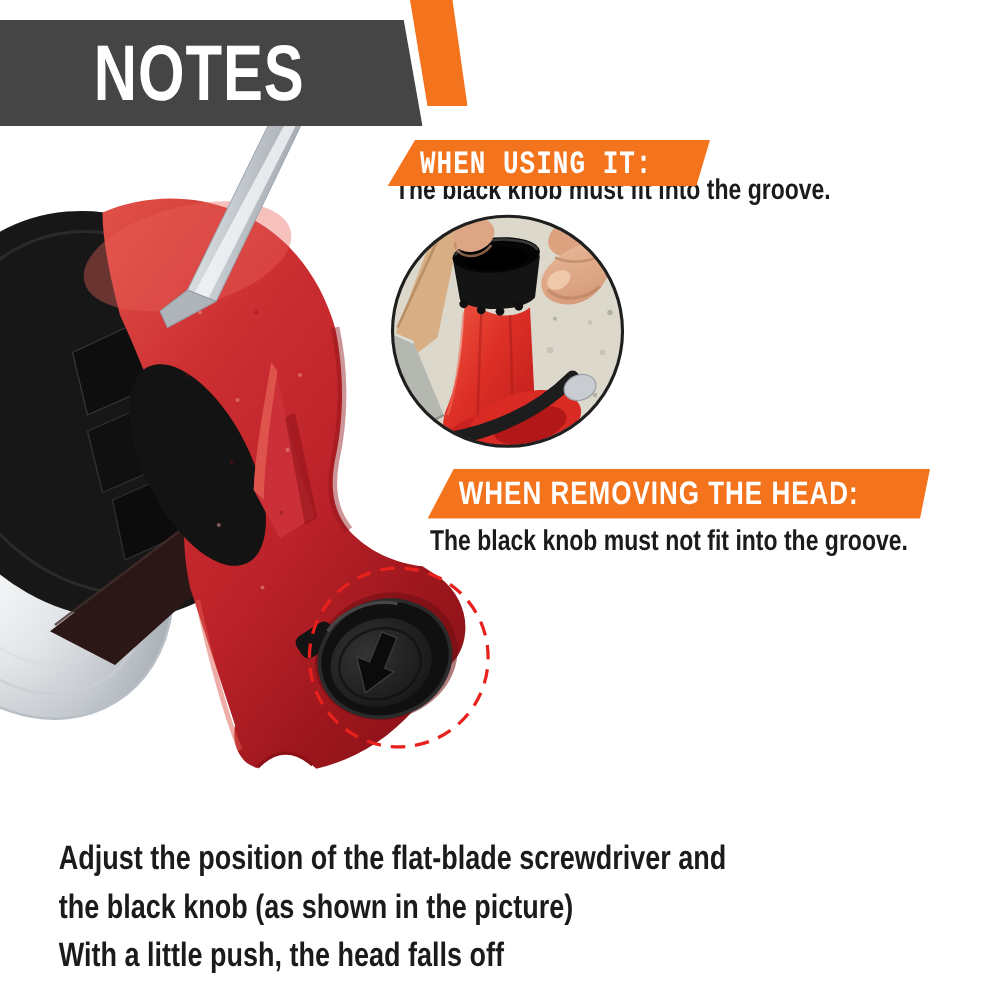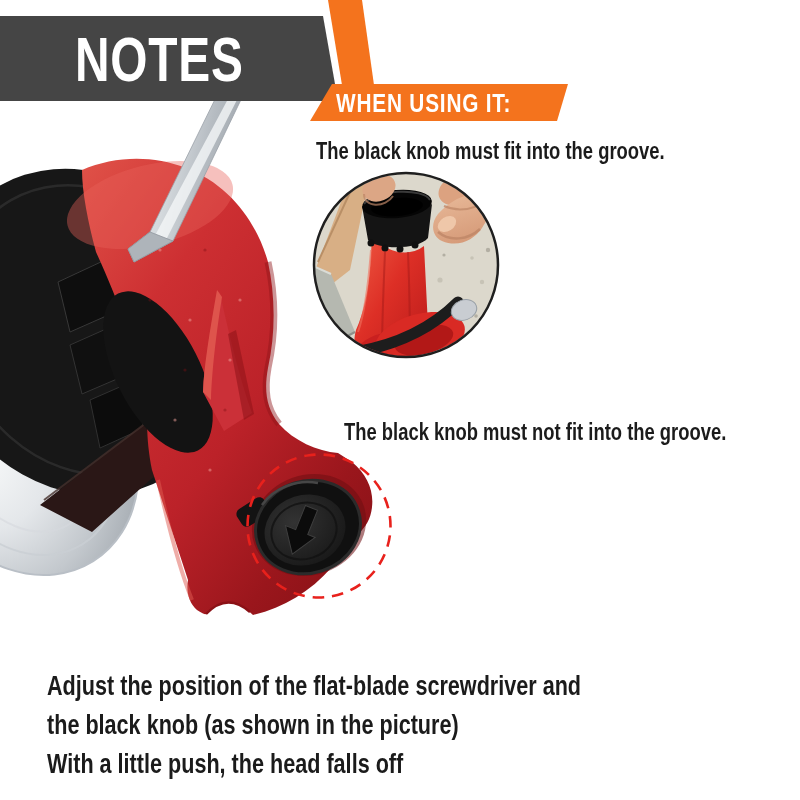--- a/index.html
+++ b/index.html
@@ -30,22 +30,22 @@
     left:328px;top:0;width:47px;height:85px;background:var(--accent-orange);
     clip-path:polygon(0 0,34px 0,46px 85px,14px 85px);
   }
   
   .callout{background:var(--accent-orange);}
   .callout .label{
     position:absolute;top:50%;
     transform:translateY(-50%) scaleX(.8);transform-origin:left center;
     color:var(--banner-text);font-weight:bold;letter-spacing:1px;white-space:nowrap;
   }
-  .banner-using{left:310px;top:84px;width:258px;height:37px;
-    clip-path:polygon(22px 0,258px 0,247px 37px,0 37px);}
+  .banner-using{left:310px;top:112px;width:258px;height:37px;
+    clip-path:polygon(22px 0,258px 0,247px 37px,0 37px);font-family:Liberation Mono, monospace;}
   .banner-using .label{left:26px;font-size:26px;}
   .banner-removing{left:342px;top:375px;width:402px;height:40px;
     clip-path:polygon(21px 0,402px 0,394px 40px,0 40px);}
   .banner-removing .label{left:25px;font-size:26px;}
   .banner-replace{left:33px;top:623px;width:563px;height:39px;
     clip-path:polygon(0 0,563px 0,545px 39px,22px 39px);}
   .banner-replace .label{left:29px;font-size:27px;}
   
   .caption{
     color:var(--body-text);font-weight:bold;white-space:nowrap;
@@ -261,19 +261,22 @@
   <div class="abs banners-layer notes-banner">
     <span class="notes-title">NOTES</span>
   </div>
   <div class="abs banners-layer notes-stripe"></div>
 
   <div class="abs banners-layer callout banner-using">
     <span class="label">WHEN USING IT:</span>
   </div>
   <div class="abs caption caption-using">The black knob must fit into the groove.</div>
 
+  <div class="abs banners-layer callout banner-removing">
+    <span class="label">WHEN REMOVING THE HEAD:</span>
+  </div>
   <div class="abs caption caption-removing">The black knob must not fit into the groove.</div>
 
   <div class="abs step step-1">Adjust the position of the flat-blade screwdriver and</div>
   <div class="abs step step-2">the black knob (as shown in the picture)</div>
   <div class="abs step step-3">With a little push, the head falls off</div>
 
 </div>
 
 </body></html>

